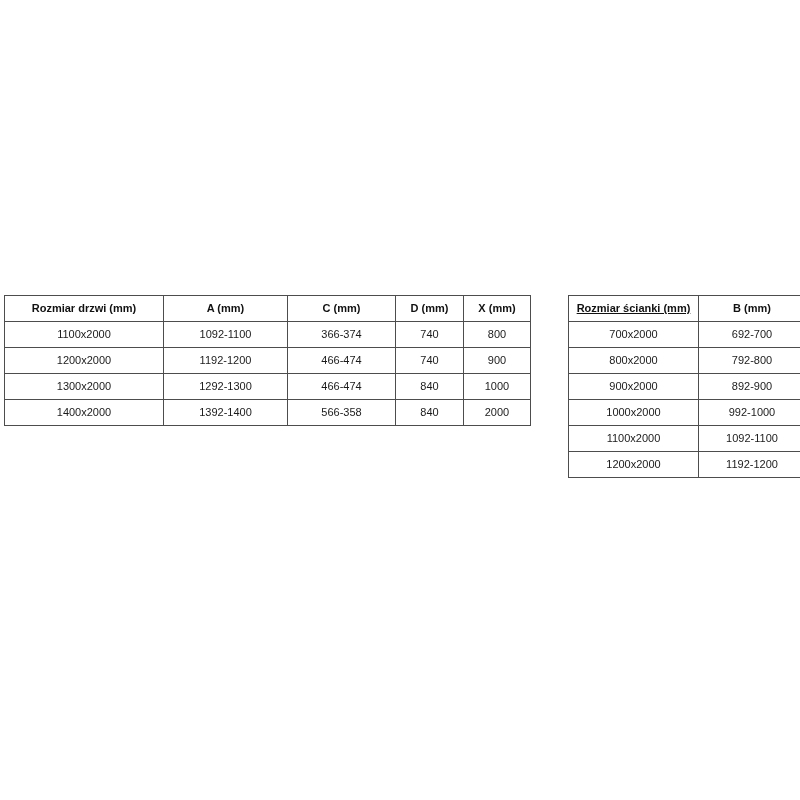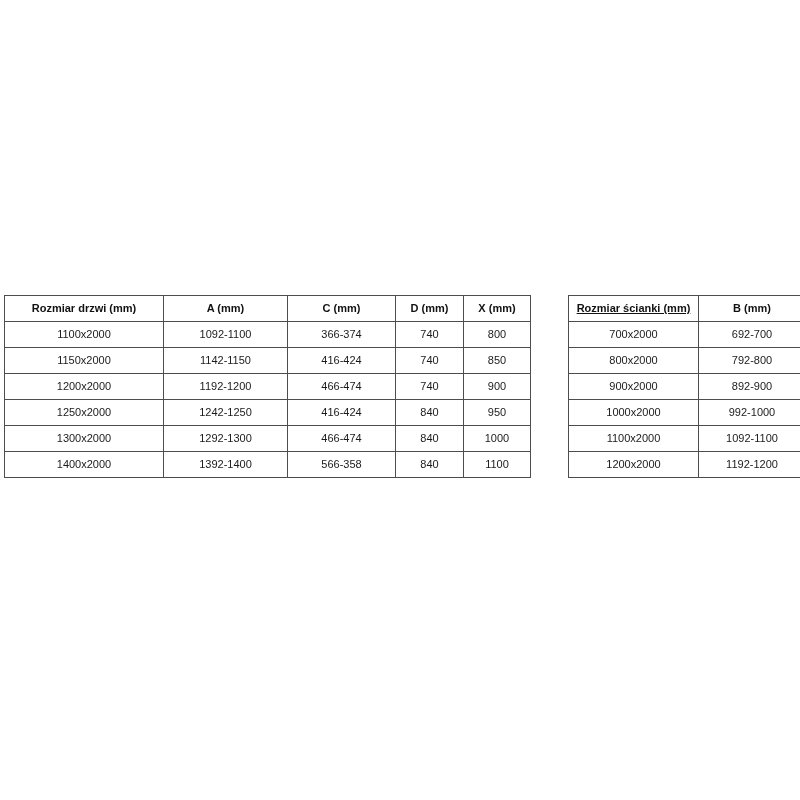--- a/index.html
+++ b/index.html
@@ -71,53 +71,39 @@
       </thead>
       <tbody>
         <tr>
           <td>1100x2000</td>
           <td>1092-1100</td>
           <td>366-374</td>
           <td>740</td>
           <td>800</td>
         </tr>
         <tr>
-          <td>1150x2000</td>
-          <td>1142-1150</td>
-          <td>416-424</td>
-          <td>740</td>
-          <td>850</td>
-        </tr>
-        <tr>
           <td>1200x2000</td>
           <td>1192-1200</td>
           <td>466-474</td>
           <td>740</td>
           <td>900</td>
-        </tr>
-        <tr>
-          <td>1250x2000</td>
-          <td>1242-1250</td>
-          <td>416-424</td>
-          <td>840</td>
-          <td>950</td>
         </tr>
         <tr>
           <td>1300x2000</td>
           <td>1292-1300</td>
           <td>466-474</td>
           <td>840</td>
           <td>1000</td>
         </tr>
         <tr>
           <td>1400x2000</td>
           <td>1392-1400</td>
           <td>566-358</td>
           <td>840</td>
-          <td>1100</td>
+          <td>2000</td>
         </tr>
       </tbody>
     </table>
   <table class="spec-table right-table">
       <thead>
         <tr>
           <th>Rozmiar ścianki (mm)</th>
           <th>B (mm)</th>
         </tr>
       </thead>

